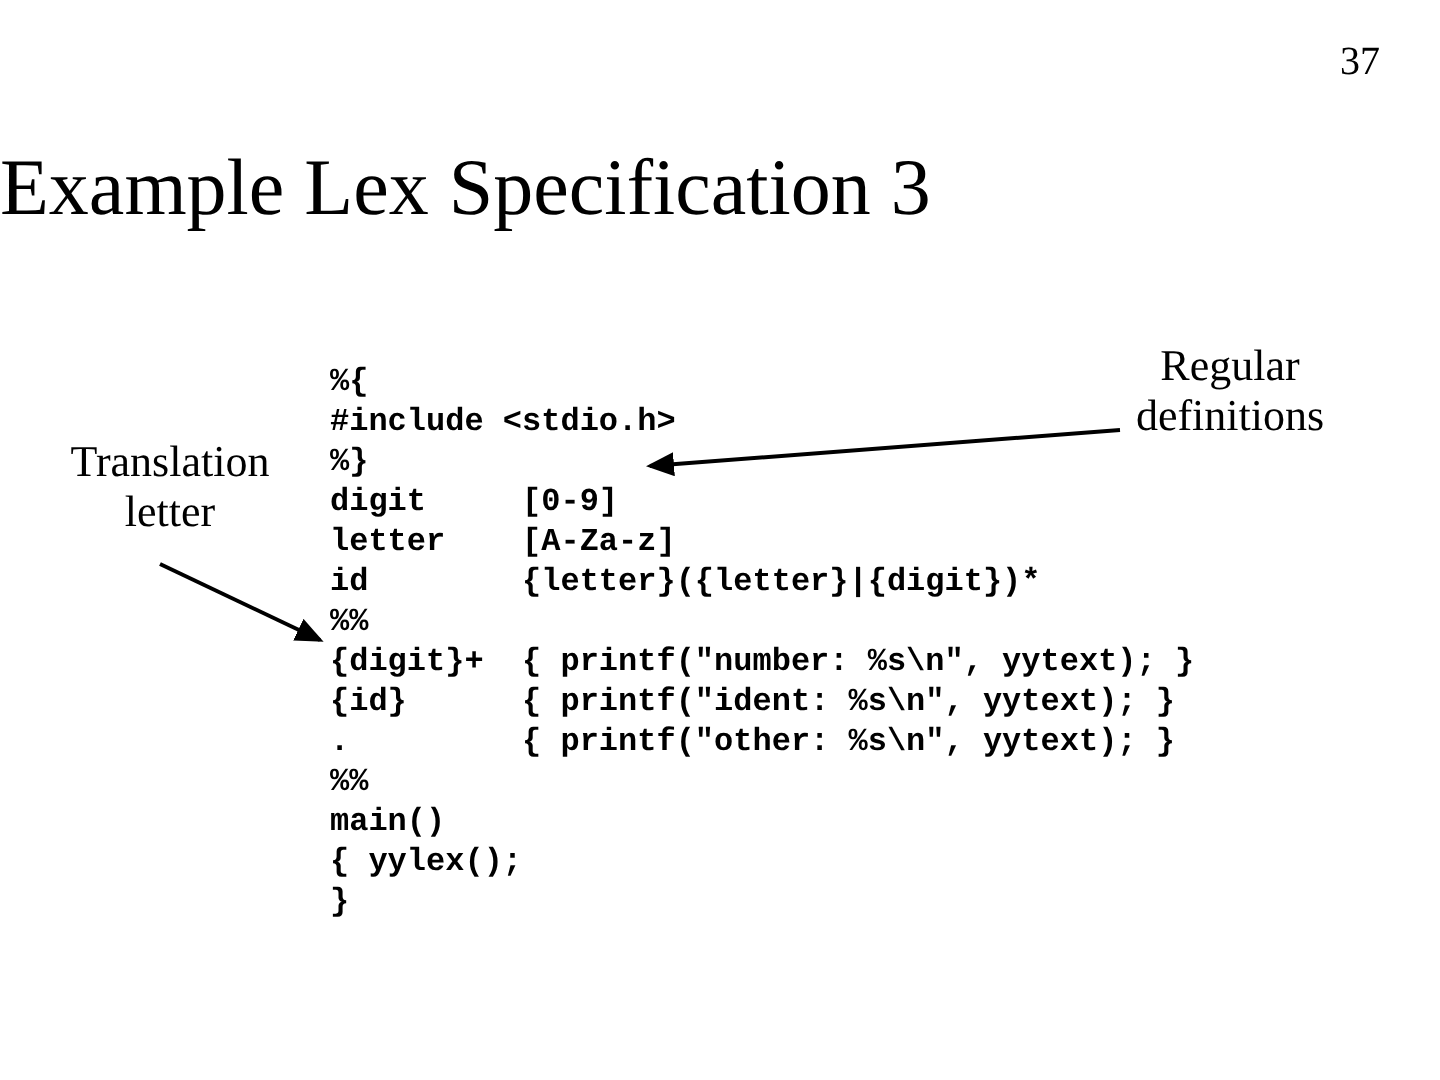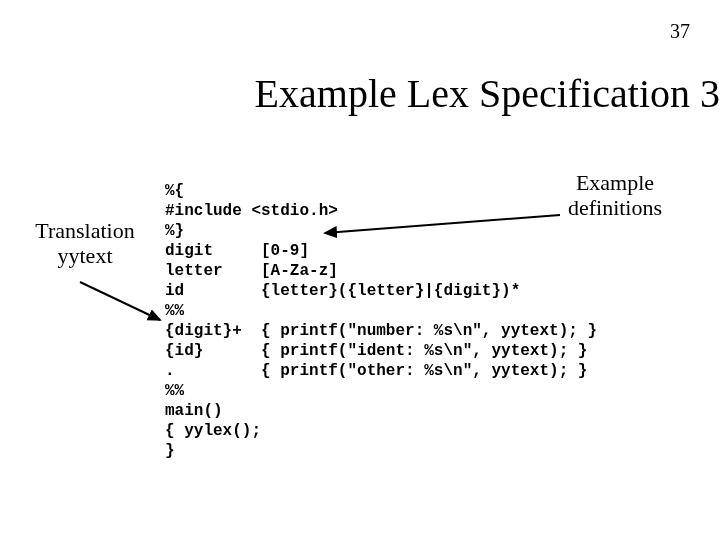--- a/index.html
+++ b/index.html
@@ -16,21 +16,21 @@
     position: absolute;
     top: 20px;
     right: 30px;
     font-size: 20px;
   }
   .title {
     position: absolute;
     top: 70px;
     left: 0;
     right: 0;
-    text-align: right;
+    text-align: left;
     font-size: 40px;
   }
   .translation-label {
     position: absolute;
     top: 218px;
     left: 20px;
     width: 130px;
     text-align: center;
     font-size: 22px;
     line-height: 1.15;
@@ -62,23 +62,23 @@
   }
 </style>
 </head>
 <body>
 
 <div class="page-number">37</div>
 
 <div class="title">Example Lex Specification 3</div>
 
 <div class="translation-label">Translation
-yytext</div>
+letter</div>
 
-<div class="regular-label">Example
+<div class="regular-label">Regular
 definitions</div>
 
 <pre class="code">%{
 #include &lt;stdio.h&gt;
 %}
 digit     [0-9]
 letter    [A-Za-z]
 id        {letter}({letter}|{digit})*
 %%
 {digit}+  { printf("number: %s\n", yytext); }

